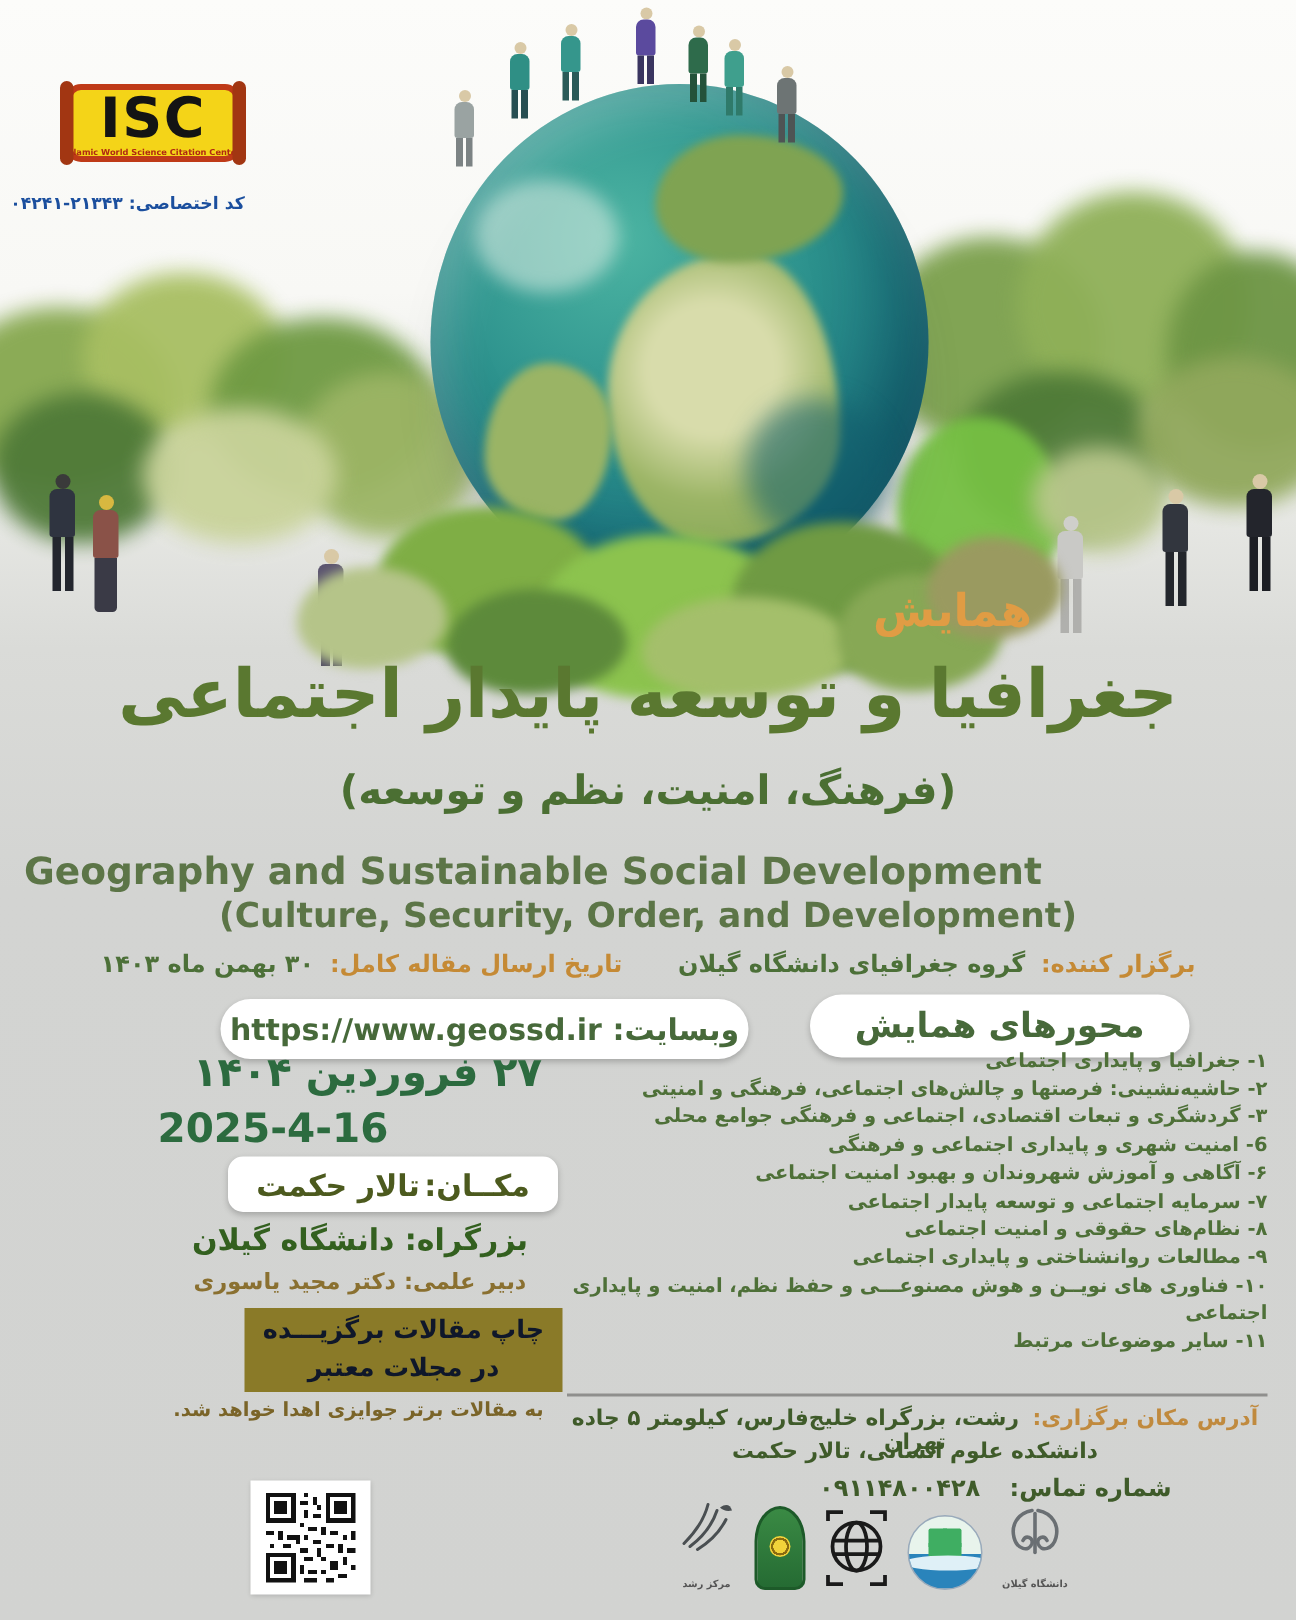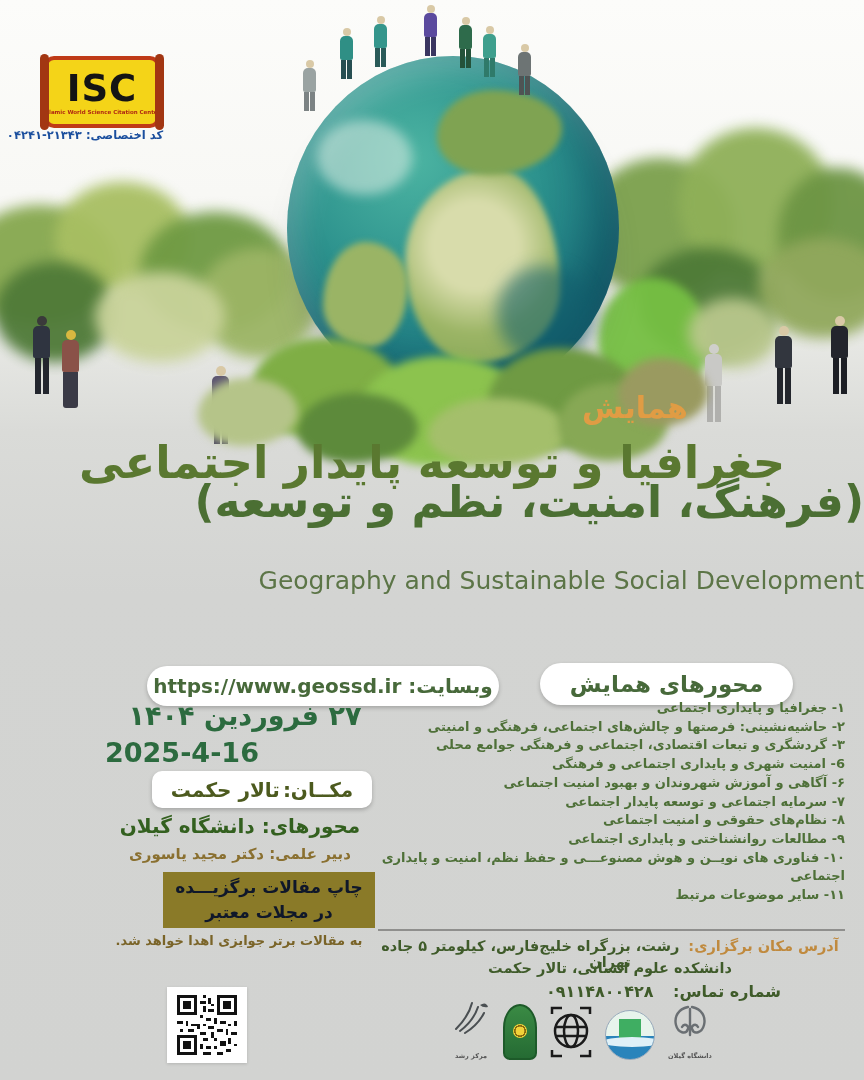--- a/index.html
+++ b/index.html
@@ -23,34 +23,34 @@
   .fig .l{background:linear-gradient(90deg,var(--lc) 0 42%,transparent 42% 58%,var(--lc) 58% 100%);}
   .fig.sm .h{width:8px;height:8px;}
   .fig.sm .b{width:13px;height:24px;}
   .fig.sm .l{width:11px;height:19px;}
   .fig.lg .h{width:10px;height:10px;}
   .fig.lg .b{width:17px;height:32px;}
   .fig.lg .l{width:14px;height:36px;}
   .globe-shadow{position:absolute;left:270px;top:368px;width:370px;height:46px;border-radius:50%;background:radial-gradient(ellipse at center,rgba(70,80,75,.4) 0%,transparent 68%);filter:blur(4px);}
   
   .isc-box{
-    position:absolute;left:44px;top:56px;width:116px;height:72px;background:#f4d418;
+    position:absolute;left:44px;top:56px;width:116px;height:52px;background:#f4d418;
     border:4px solid #bf3a17;border-radius:10px;box-sizing:border-box;
     display:flex;flex-direction:column;align-items:center;justify-content:center;
   }
   .isc-box:before,.isc-box:after{content:"";position:absolute;top:-6px;bottom:-6px;width:9px;background:#a23612;border-radius:5px;}
   .isc-box:before{left:-8px;} .isc-box:after{right:-8px;}
   .isc-text{font-size:37px;font-weight:900;color:#141414;letter-spacing:1px;line-height:1;}
   .isc-sub{font-size:5.5px;font-weight:700;color:#b02912;margin-top:2px;white-space:nowrap;}
   .isc-code{position:absolute;left:0;top:128px;width:170px;text-align:center;direction:rtl;font-size:11.5px;font-weight:800;color:#1b4f9e;}
   
   .kicker{position:absolute;left:560px;top:390px;width:150px;text-align:center;font-size:30px;font-weight:800;color:#e09c44;direction:rtl;}
   .title-fa{position:absolute;left:0;right:0;top:436px;text-align:center;direction:rtl;font-size:45px;font-weight:900;color:#5a7830;}
-  .subtitle-fa{position:absolute;left:0;right:0;top:476px;direction:rtl;font-size:44px;font-weight:800;color:#4b6f33;}
-  .title-en{position:absolute;left:16px;right:0;top:566px;text-align:right;font-size:25px;font-weight:400;color:#5c7547;}
+  .subtitle-fa{position:absolute;left:0;right:0;top:512px;text-align:center;direction:rtl;font-size:27px;font-weight:800;color:#4b6f33;}
+  .title-en{position:absolute;left:16px;right:0;top:566px;text-align:left;font-size:25px;font-weight:700;color:#5c7547;}
   .subtitle-en{position:absolute;left:0;right:0;top:598px;text-align:center;font-size:23px;font-weight:700;color:#5c7547;}
   .organizer{position:absolute;left:0;right:0;top:633px;text-align:center;direction:rtl;font-size:16px;font-weight:700;color:#4c7038;}
   .organizer .lbl{color:#c58a35;margin-left:5px;}
   .organizer .gap{display:inline-block;width:26px;}
   
   .pill{position:absolute;background:#fff;box-shadow:0 2px 4px rgba(0,0,0,.22);display:flex;align-items:center;justify-content:center;}
   .topics-pill{left:540px;top:663px;width:253px;height:42px;border-radius:22px;font-size:23px;font-weight:800;color:#47693a;direction:rtl;}
   .website-pill{left:147px;top:666px;width:352px;height:40px;border-radius:21px;font-size:20px;font-weight:800;color:#47693a;direction:rtl;gap:7px;}
   .loc-pill{left:152px;top:771px;width:220px;height:37px;border-radius:10px;font-size:20px;font-weight:800;color:#4c5a1e;direction:rtl;gap:3px;}
   
@@ -204,21 +204,29 @@
   </div>
   <div class="isc-code">
     <span>کد اختصاصی:</span>
     <span>۲۱۳۴۳-۰۴۲۴۱</span>
   </div>
 
   <div class="kicker">همایش</div>
   <div class="title-fa">جغرافیا و توسعه پایدار اجتماعی</div>
   <div class="subtitle-fa">(فرهنگ، امنیت، نظم و توسعه)</div>
   <div class="title-en">Geography and Sustainable Social Development</div>
-
+  <div class="subtitle-en">(Culture, Security, Order, and Development)</div>
+
+  <div class="organizer">
+    <span class="lbl">برگزار کننده:</span>
+    <span>گروه جغرافیای دانشگاه گیلان</span>
+    <span class="gap"></span>
+    <span class="lbl">تاریخ ارسال مقاله کامل:</span>
+    <span>۳۰ بهمن ماه ۱۴۰۳</span>
+  </div>
 
   <div class="pill topics-pill">محورهای همایش</div>
   <div class="pill website-pill">
     <span>وبسایت:</span>
     <span dir="ltr">https://www.geossd.ir</span>
   </div>
 
   <div class="topics">
     <div>۱- جغرافیا و پایداری اجتماعی</div>
     <div>۲- حاشیه‌نشینی: فرصتها و چالش‌های اجتماعی، فرهنگی و امنیتی</div>
@@ -232,21 +240,21 @@
     <div>۱۱- سایر موضوعات مرتبط</div>
   </div>
 
   <div class="date-fa">۲۷ فروردین ۱۴۰۴</div>
   <div class="date-en">2025-4-16</div>
   <div class="pill loc-pill">
     <span>مکــان:</span>
     <span>تالار حکمت</span>
   </div>
   <div class="secretariat">
-    <span>محورهای:</span>
+    <span>بزرگراه:</span>
     <span>دانشگاه گیلان</span>
   </div>
   <div class="chair">
     <span>دبیر علمی:</span>
     <span>دکتر مجید یاسوری</span>
   </div>
   <div class="highlight">
     <div>چاپ مقالات برگزیـــده</div>
     <div>در مجلات معتبر</div>
   </div>

